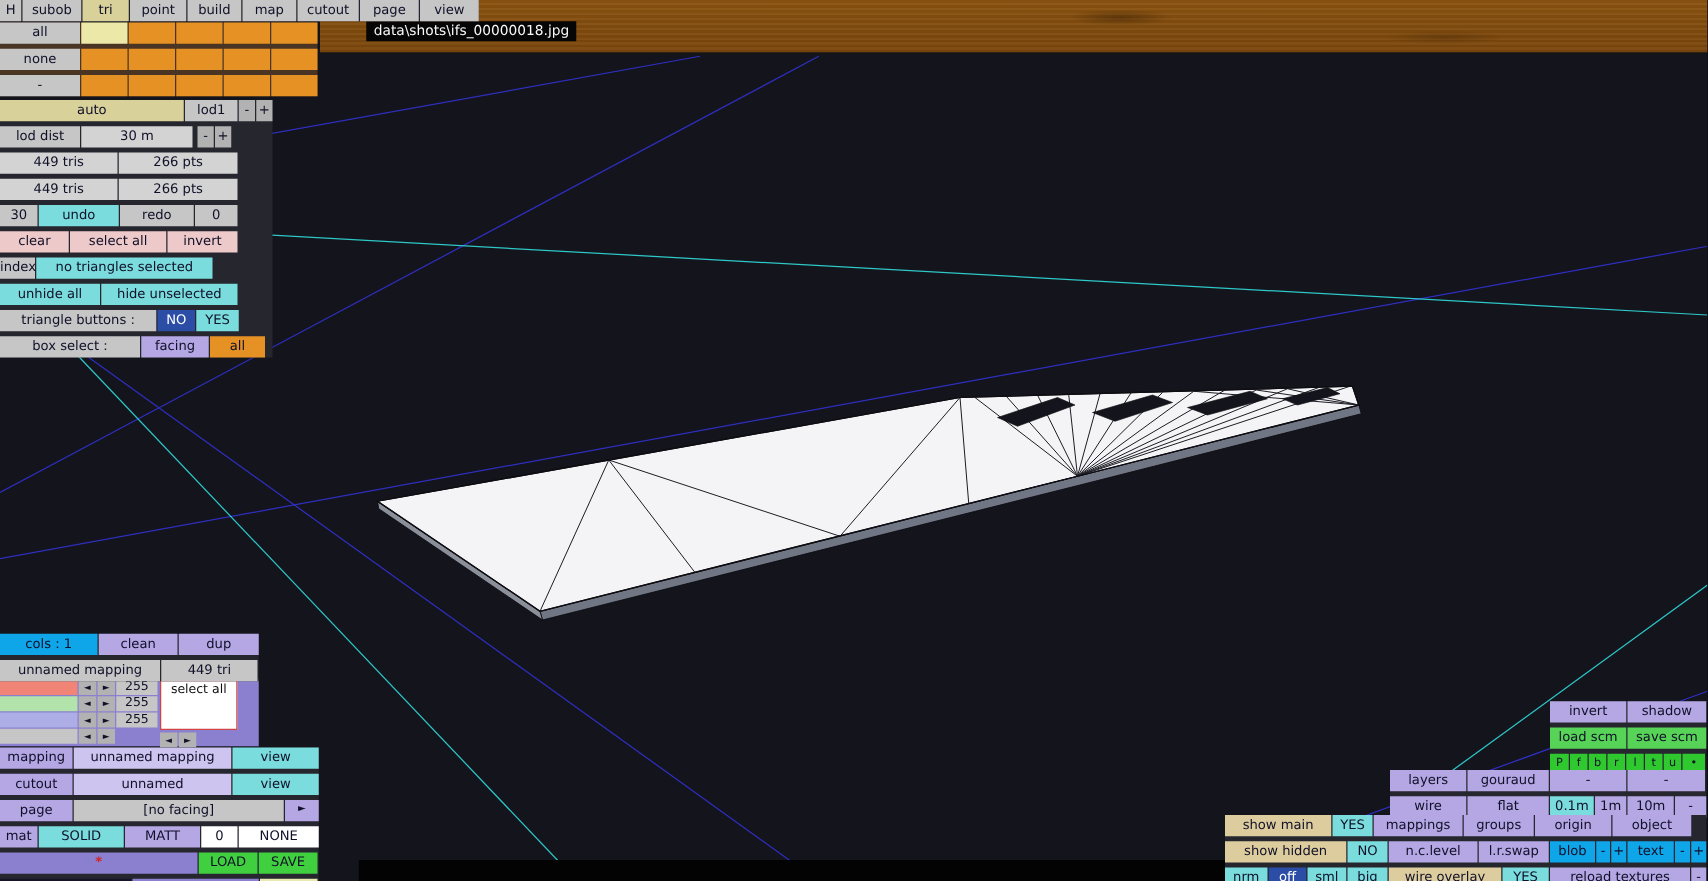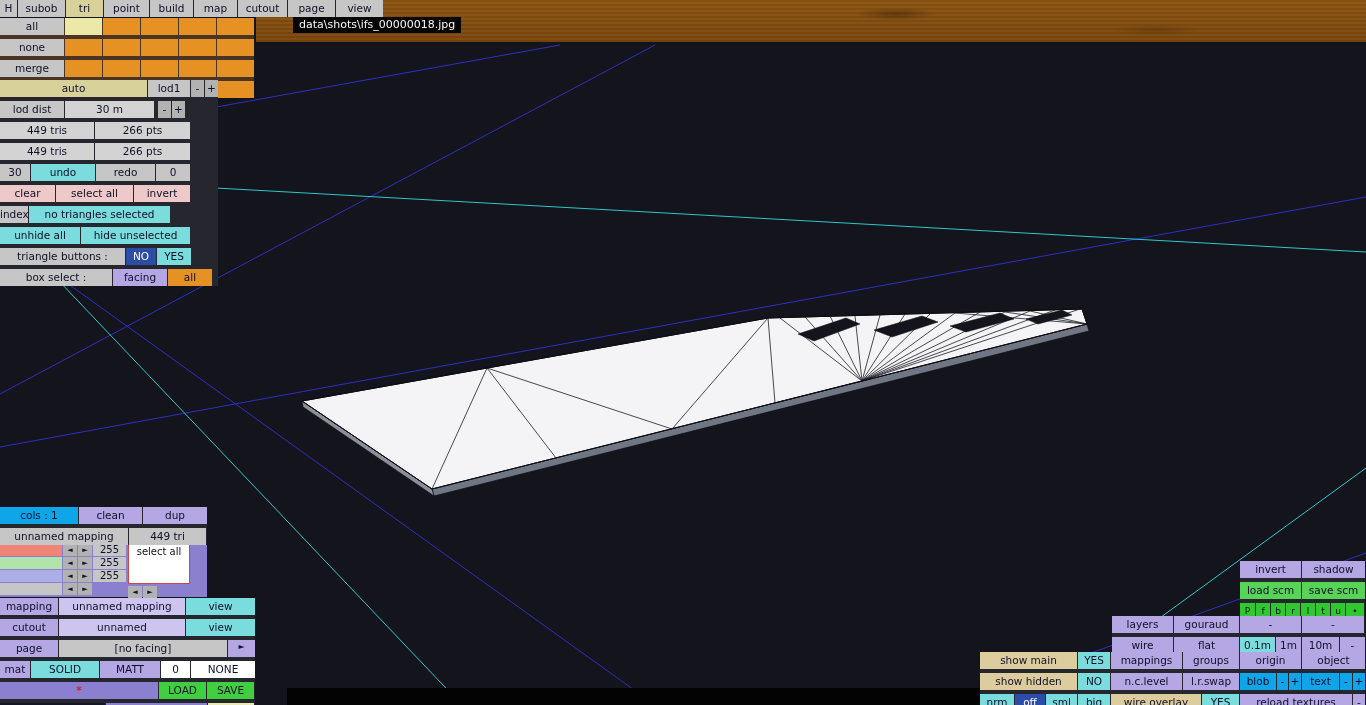--- a/index.html
+++ b/index.html
@@ -107,28 +107,20 @@
     </div>
     <div class="row">
       <div class="c gy" style="width:64px">none</div>
       <div class="c or" style="width:37px"></div>
       <div class="c or" style="width:37px"></div>
       <div class="c or" style="width:37px"></div>
       <div class="c or" style="width:37px"></div>
       <div class="c or" style="width:37px"></div>
     </div>
     <div class="row">
-      <div class="c gy" style="width:64px">merge</div>
-      <div class="c or" style="width:37px"></div>
-      <div class="c or" style="width:37px"></div>
-      <div class="c or" style="width:37px"></div>
-      <div class="c or" style="width:37px"></div>
-      <div class="c or" style="width:37px"></div>
-    </div>
-    <div class="row">
       <div class="c gy" style="width:64px">-</div>
       <div class="c or" style="width:37px"></div>
       <div class="c or" style="width:37px"></div>
       <div class="c or" style="width:37px"></div>
       <div class="c or" style="width:37px"></div>
       <div class="c or" style="width:37px"></div>
     </div>
   </div>
 
   <div class="panel" style="left:0;top:80px">
@@ -300,21 +292,21 @@
       <div class="c lv" style="width:65px">flat</div>
       <div class="c aq" style="width:35px">0.1m</div>
       <div class="c lv" style="width:25px">1m</div>
       <div class="c lv" style="width:37px">10m</div>
       <div class="c lv" style="width:25px">-</div>
     </div>
   </div>
 
   <div class="panel" style="left:980px;top:652px">
     <div class="row">
-      <div class="c tan" style="width:97px">show main</div>
+      <div class="c tan" style="width:85px">show main</div>
       <div class="c aq" style="width:32px">YES</div>
       <div class="c lv" style="width:71px">mappings</div>
       <div class="c lv" style="width:56px">groups</div>
       <div class="c lv" style="width:61px">origin</div>
       <div class="c lv" style="width:63px">object</div>
     </div>
     <div class="row">
       <div class="c tan" style="width:97px">show hidden</div>
       <div class="c aq" style="width:32px">NO</div>
       <div class="c lv" style="width:71px">n.c.level</div>

